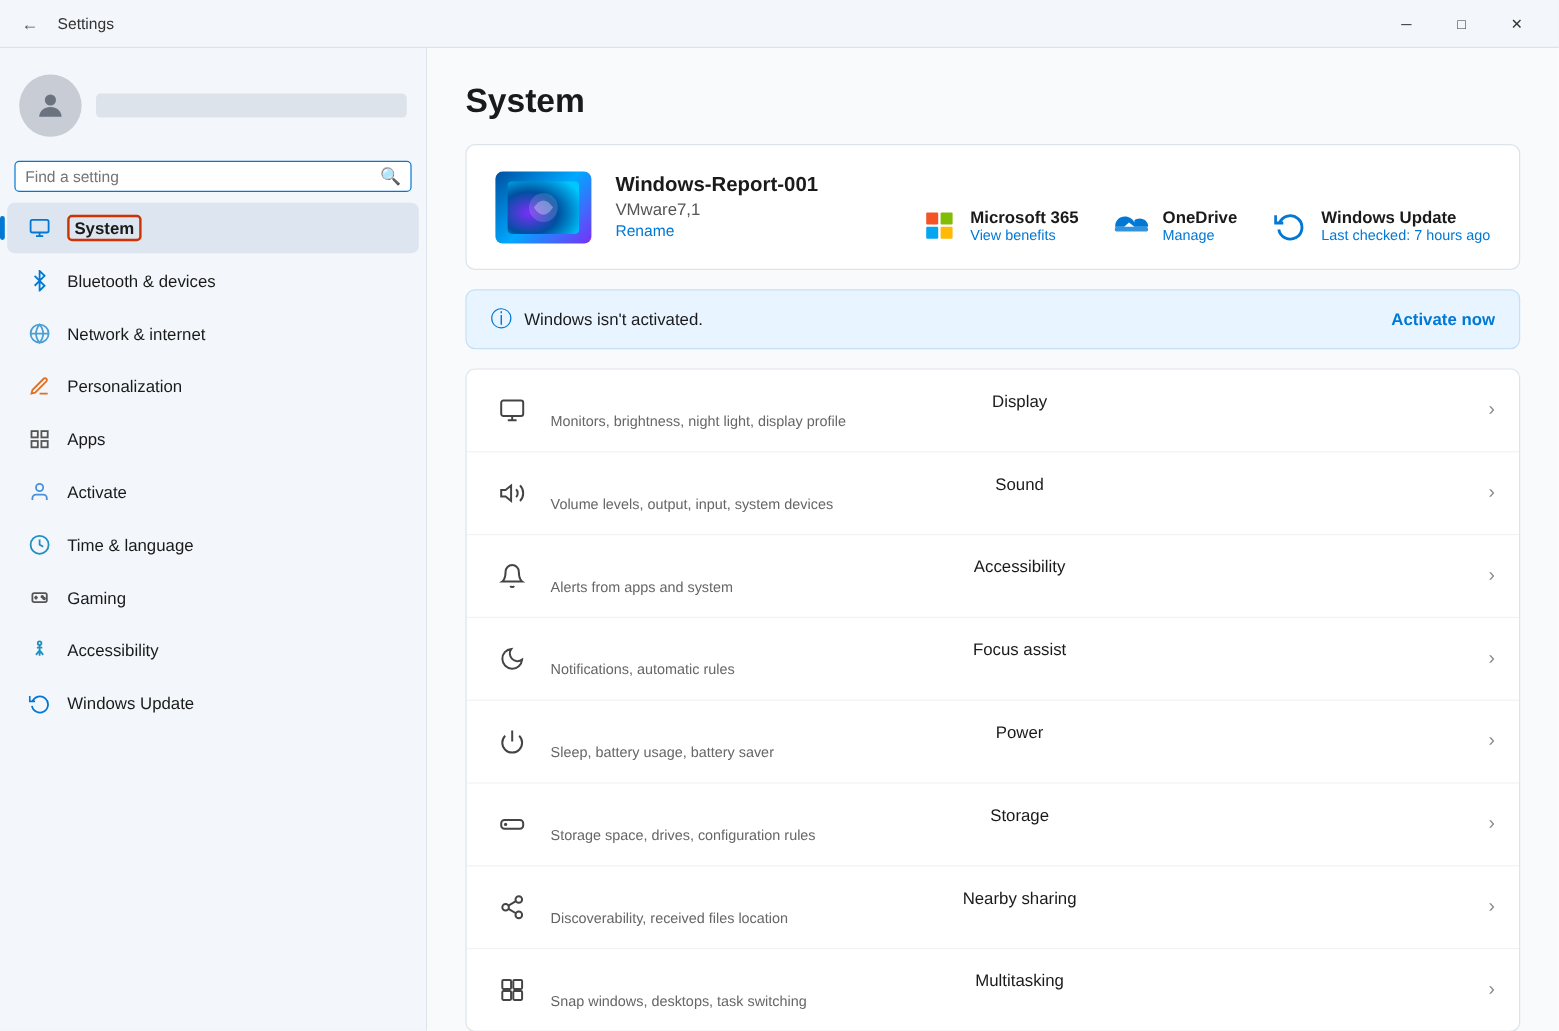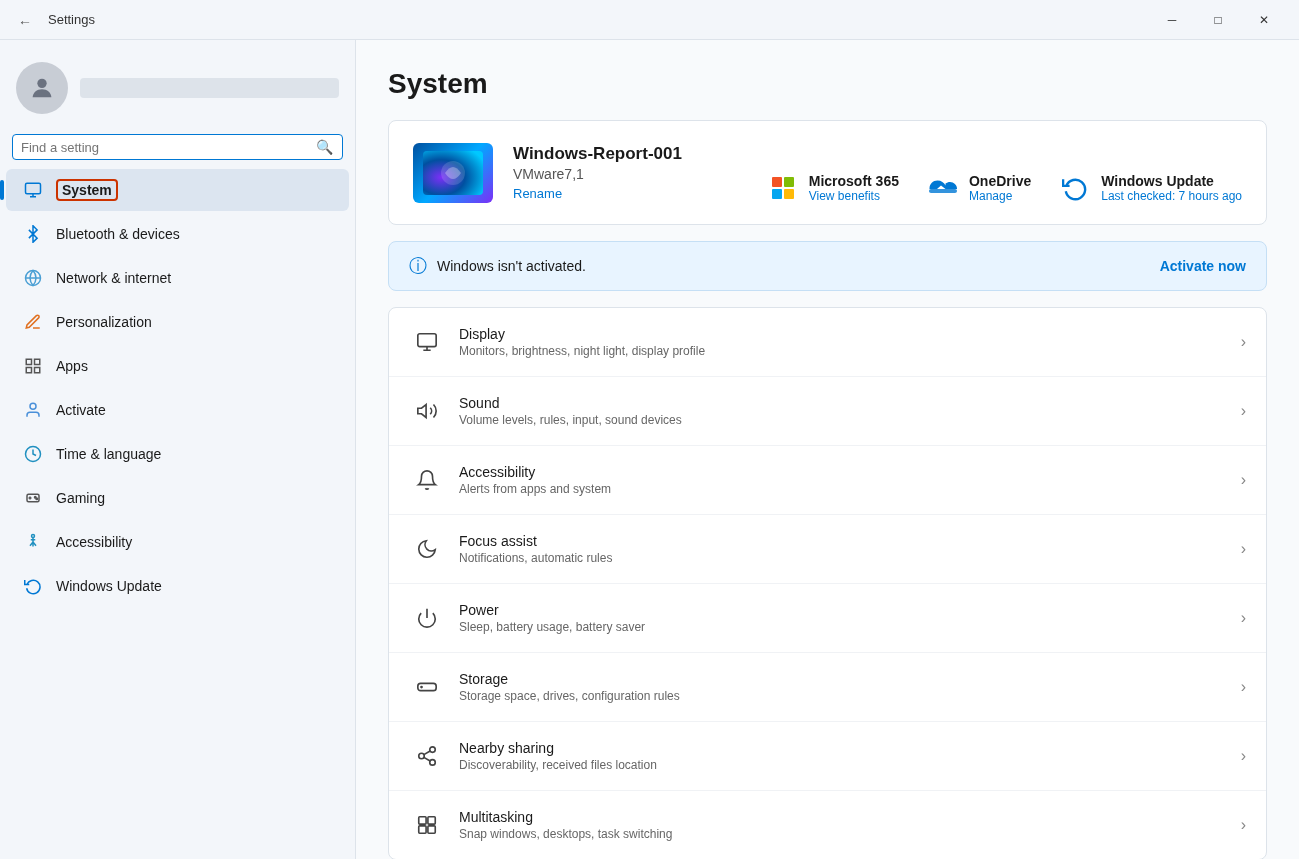--- a/index.html
+++ b/index.html
@@ -310,20 +310,21 @@
       flex-shrink: 0;
       margin-right: 14px;
     }
     .settings-item-text {
       flex: 1;
     }
     .settings-item-title {
       font-size: 14px;
       font-weight: 500;
       color: #1a1a1a;
+      text-align: center;
     }
     .settings-item-desc {
       font-size: 12px;
       color: #666;
       margin-top: 2px;
     }
     .settings-chevron {
       color: #888;
       font-size: 16px;
     }
@@ -588,21 +589,21 @@
       <div class="settings-item">
         <div class="settings-item-icon">
           <svg width="22" height="22" viewBox="0 0 24 24" fill="none" stroke="#444" stroke-width="1.8">
             <polygon points="11 5 6 9 2 9 2 15 6 15 11 19 11 5"></polygon>
             <path d="M15.54 8.46a5 5 0 0 1 0 7.07"></path>
             <path d="M19.07 4.93a10 10 0 0 1 0 14.14"></path>
           </svg>
         </div>
         <div class="settings-item-text">
           <div class="settings-item-title">Sound</div>
-          <div class="settings-item-desc">Volume levels, rules, input, sound devices</div>
+          <div class="settings-item-desc">Volume levels, output, input, system devices</div>
         </div>
         <div class="settings-chevron">›</div>
       </div>
 
       <div class="settings-item">
         <div class="settings-item-icon">
           <svg width="22" height="22" viewBox="0 0 24 24" fill="none" stroke="#444" stroke-width="1.8">
             <path d="M18 8A6 6 0 0 0 6 8c0 7-3 9-3 9h18s-3-2-3-9"></path>
             <path d="M13.73 21a2 2 0 0 1-3.46 0"></path>
           </svg>

